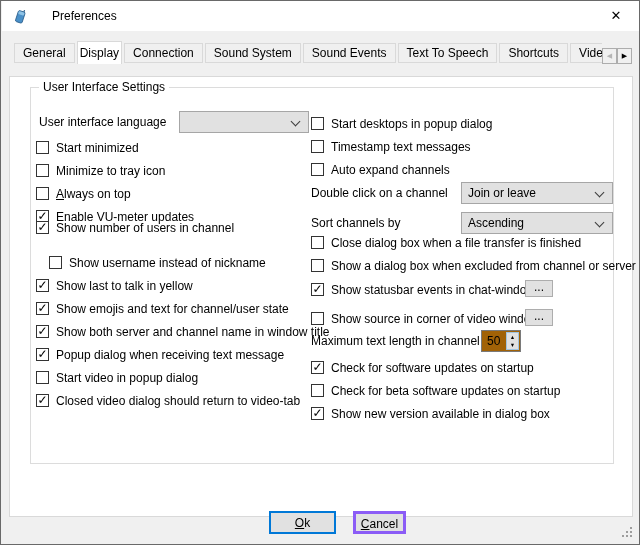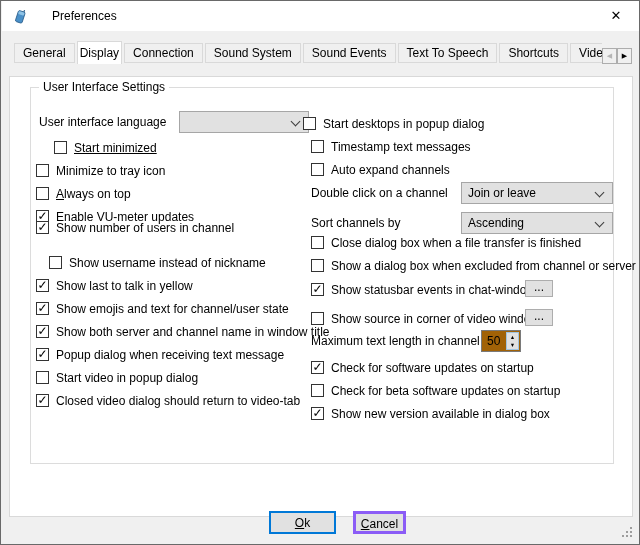--- a/index.html
+++ b/index.html
@@ -89,21 +89,21 @@
       <span class="legend">User Interface Settings</span>
 
       <div class="lrow" style="left:8px; top:23px;">
         <span>User interface language</span>
       </div>
       <div class="combo" style="left:148px; top:23px; width:130px;">
         <span class="val"></span>
         <span class="chev"></span>
       </div>
 
-      <div class="row" style="left:23px; top:52px;text-decoration:underline;">
+      <div class="row" style="left:5px; top:52px;">
         <span class="checkbox"></span>
         <span>Start minimized</span>
       </div>
       <div class="row" style="left:5px; top:75px;">
         <span class="checkbox"></span>
         <span>Minimize to tray icon</span>
       </div>
       <div class="row" style="left:5px; top:98px;">
         <span class="checkbox"></span>
         <span><span class="mn">A</span><span>lways on top</span></span>
@@ -138,21 +138,21 @@
       </div>
       <div class="row" style="left:5px; top:282px;">
         <span class="checkbox"></span>
         <span>Start video in popup dialog</span>
       </div>
       <div class="row" style="left:5px; top:305px;">
         <span class="checkbox checked"></span>
         <span>Closed video dialog should return to video-tab</span>
       </div>
 
-      <div class="row" style="left:272px; top:28px;">
+      <div class="row" style="left:280px; top:28px;">
         <span class="checkbox"></span>
         <span>Start desktops in popup dialog</span>
       </div>
       <div class="row" style="left:280px; top:51px;">
         <span class="checkbox"></span>
         <span>Timestamp text messages</span>
       </div>
       <div class="row" style="left:280px; top:74px;">
         <span class="checkbox"></span>
         <span>Auto expand channels</span>

